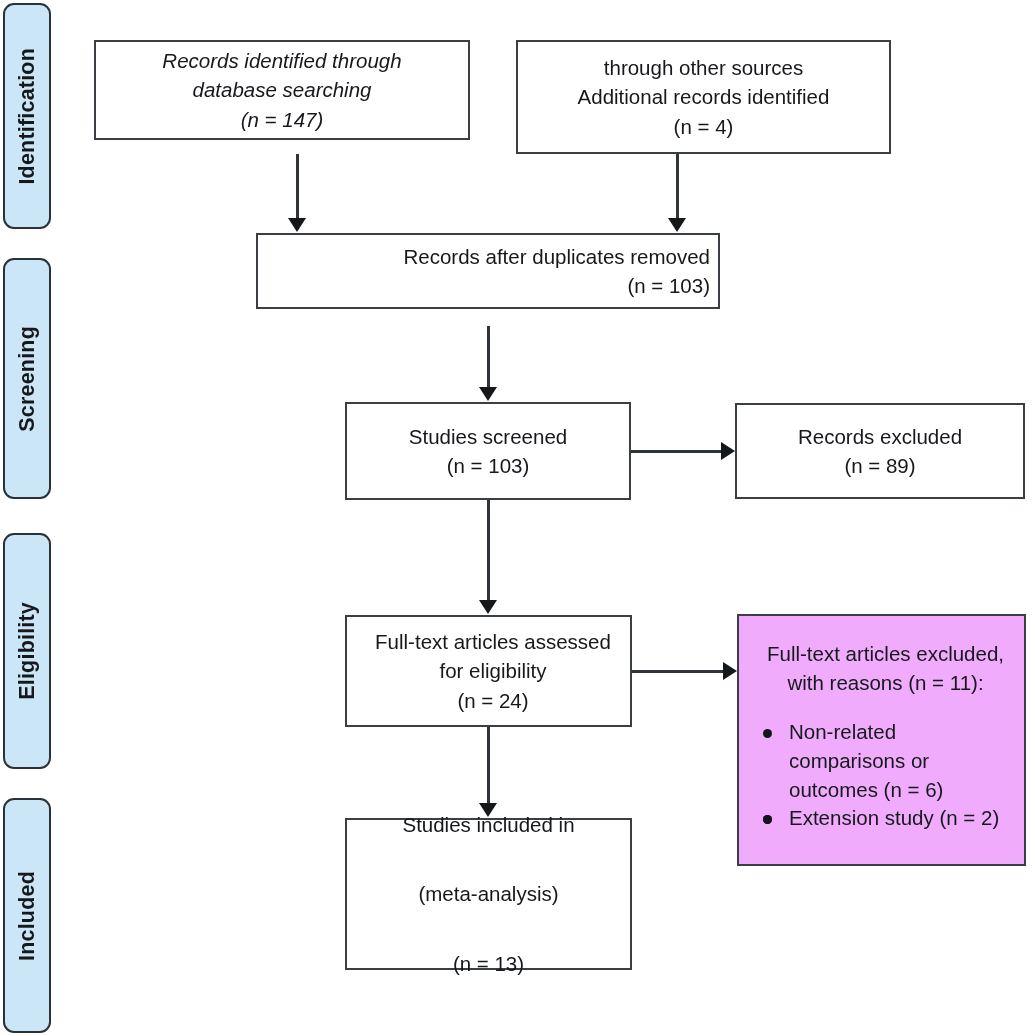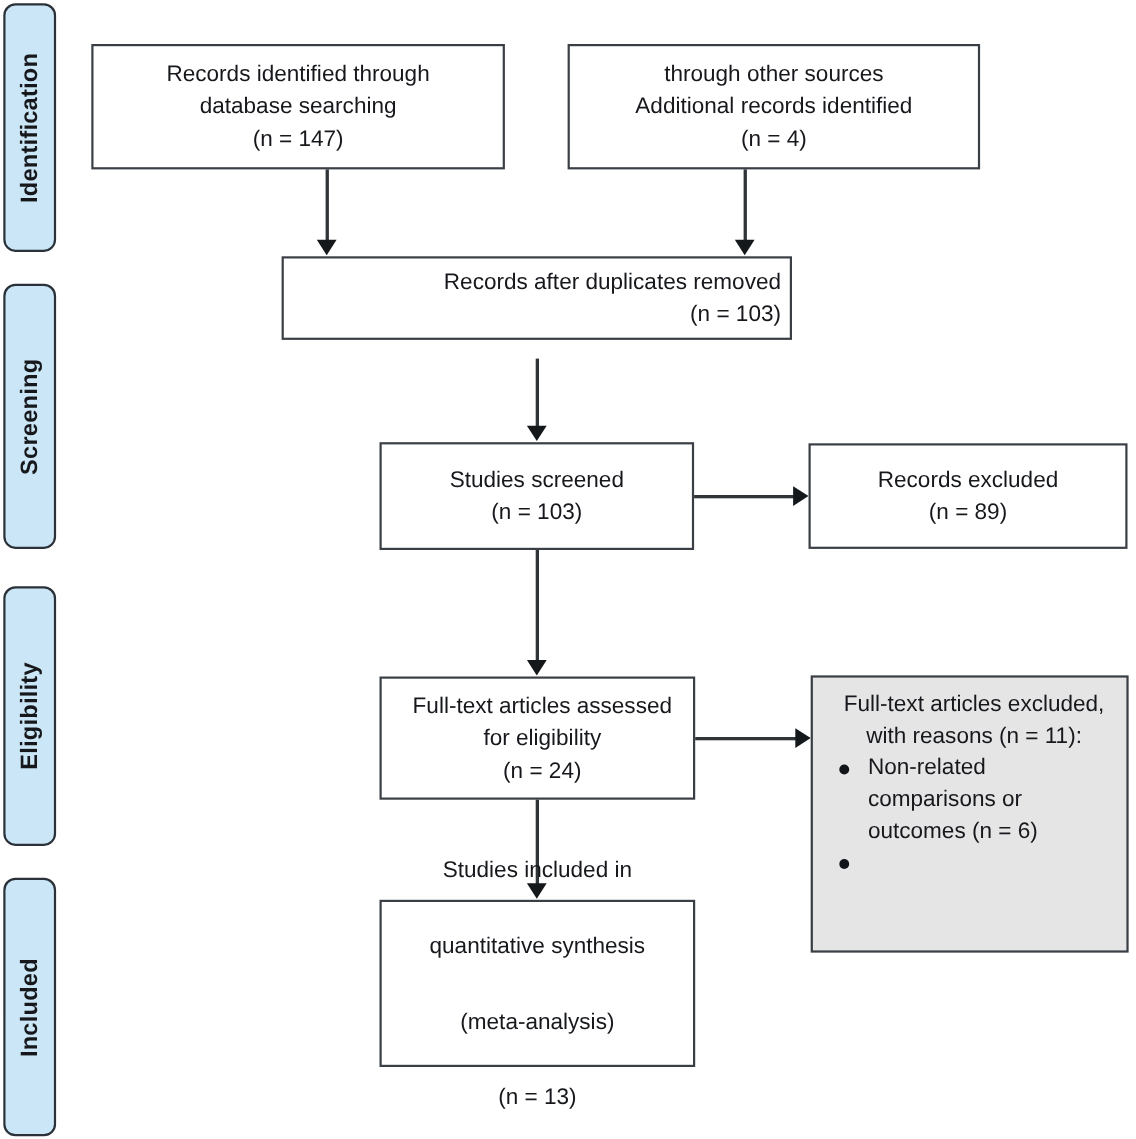--- a/index.html
+++ b/index.html
@@ -56,30 +56,31 @@
     font-size: 20.5px;
     line-height: 1.42;
     color: #16181c;
     padding: 4px 8px;
   }
   .flow-box .line { display: block; white-space: nowrap; }
 
   
   .reasons-box {
     position: absolute;
-    background: #e5e5e5;
+    background: #f0abfc;
     border: 2.2px solid #3a3f45;
     box-sizing: border-box;
     font-size: 20.5px;
     line-height: 1.40;
     color: #16181c;
-    padding: 10px 8px 8px 10px;
+    padding: 24px 8px 8px 10px;
     display: flex;
     flex-direction: column;
     justify-content: flex-start;
+    gap: 20px;
   }
   .reasons-head {
     text-align: center;
     margin: 0 0 1px 6px;
   }
   .reasons-head .line { display: block; }
   .reasons-list {
     list-style: none;
     margin: 0;
     padding: 0 0 0 10px;
@@ -133,21 +134,21 @@
   <div class="phase-tab" style="top:258px; height:241px;">
     <span class="phase-tab-label">Screening</span>
   </div>
   <div class="phase-tab" style="top:533px; height:236px;">
     <span class="phase-tab-label">Eligibility</span>
   </div>
   <div class="phase-tab" style="top:798px; height:235px;">
     <span class="phase-tab-label">Included</span>
   </div>
 
-  <div class="flow-box" style="left:83px; top:40px; width:376px; height:114px;">
+  <div class="flow-box" style="left:94px; top:40px; width:376px; height:100px;font-style:italic;">
     <span class="line">Records identified through</span>
     <span class="line">database searching</span>
     <span class="line">(n = 147)</span>
   </div>
 
   <div class="flow-box" style="left:516px; top:40px; width:375px; height:114px;">
     <span class="line">through other sources</span>
     <span class="line">Additional records identified</span>
     <span class="line">(n = 4)</span>
   </div>
@@ -194,29 +195,32 @@
       <span class="line">with reasons (n = 11):</span>
     </div>
     <ul class="reasons-list">
       <li>
         <span class="bullet"></span>
         <span>Non-related comparisons or outcomes (n = 6)</span>
       </li>
       <li>
         <span class="bullet"></span>
       </li>
+      <li>
+        <span class="bullet"></span>
+        <span>Extension study (n = 2)</span>
+      </li>
     </ul>
   </div>
 
   <div class="hline" style="left:632px; top:670px; width:93px;"></div>
   <div class="arrow-right" style="left:723px; top:662px;"></div>
 
   <div class="vline" style="left:487px; top:727px; height:78px;"></div>
   <div class="arrow-down" style="left:479px; top:803px;"></div>
 
   <div class="flow-box" style="left:345px; top:818px; width:287px; height:152px;gap:40px;">
     <span class="line">Studies included in</span>
-    <span class="line">quantitative synthesis</span>
     <span class="line">(meta-analysis)</span>
     <span class="line">(n = 13)</span>
   </div>
 
 </div>
 
 </body></html>

